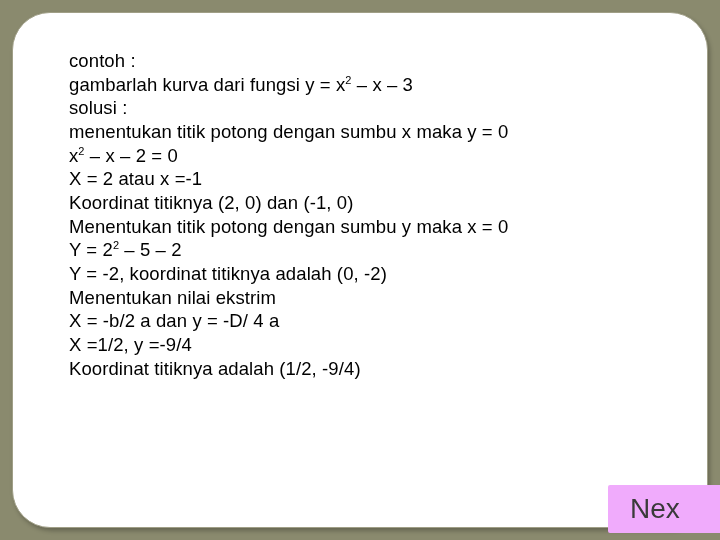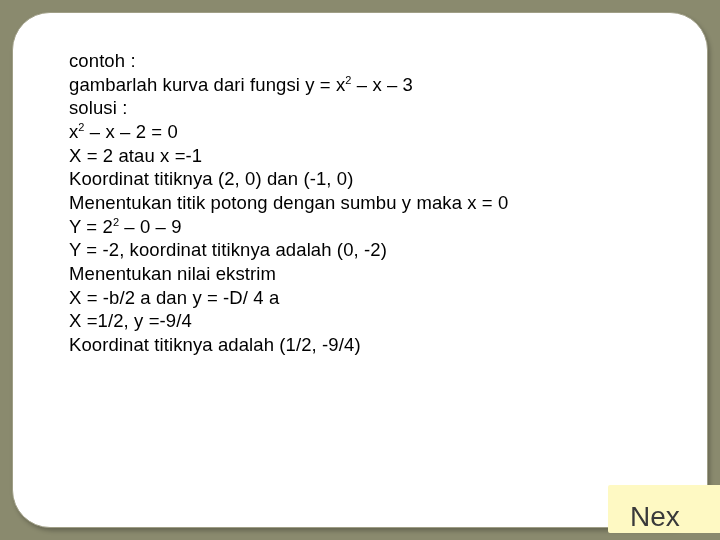--- a/index.html
+++ b/index.html
@@ -30,46 +30,47 @@
     letter-spacing: 0.1px;
   }
   .content .line { white-space: nowrap; }
   sup { font-size: 11px; vertical-align: super; line-height: 0; }
   .nex-btn {
     position: absolute;
     right: 0;
     bottom: 7px;
     width: 112px;
     height: 48px;
-    background: #fef9c3;
+    background: #f0abfc;
     color: #3a3a3a;
     font-family: Verdana, Geneva, sans-serif;
     font-size: 28px;
     display: flex;
-    align-items: flex-end;
+    align-items: center;
     justify-content: flex-start;
     padding-left: 22px;
     cursor: pointer;
     border-top-left-radius: 2px;
     border-bottom-left-radius: 2px;
   }
 </style>
 </head>
 <body>
 
 <div class="card">
   <div class="content">
     <div class="line">contoh :</div>
     <div class="line"><span>gambarlah kurva dari fungsi y = x</span><sup>2</sup><span> – x – 3</span></div>
     <div class="line">solusi :</div>
+    <div class="line">menentukan titik potong dengan sumbu x maka y = 0</div>
     <div class="line"><span>x</span><sup>2</sup><span> – x – 2 = 0</span></div>
     <div class="line">X = 2 atau x =-1</div>
     <div class="line">Koordinat titiknya (2, 0) dan (-1, 0)</div>
     <div class="line">Menentukan titik potong dengan sumbu y maka x = 0</div>
-    <div class="line"><span>Y = 2</span><sup>2</sup><span> – 0 – 9</span></div>
+    <div class="line"><span>Y = 2</span><sup>2</sup><span> – 5 – 2</span></div>
     <div class="line">Y = -2, koordinat titiknya adalah (0, -2)</div>
     <div class="line">Menentukan nilai ekstrim</div>
     <div class="line">X = -b/2 a dan y = -D/ 4 a</div>
     <div class="line">X =1/2, y =-9/4</div>
     <div class="line">Koordinat titiknya adalah (1/2, -9/4)</div>
   </div>
 </div>
 
 <div class="nex-btn">
   <span>Nex</span>

